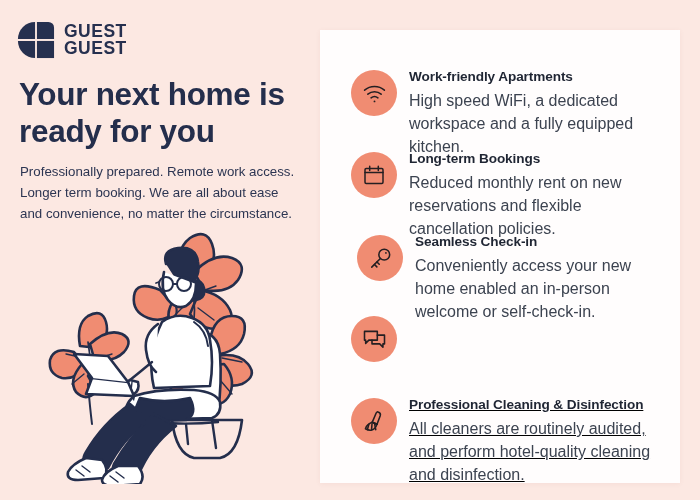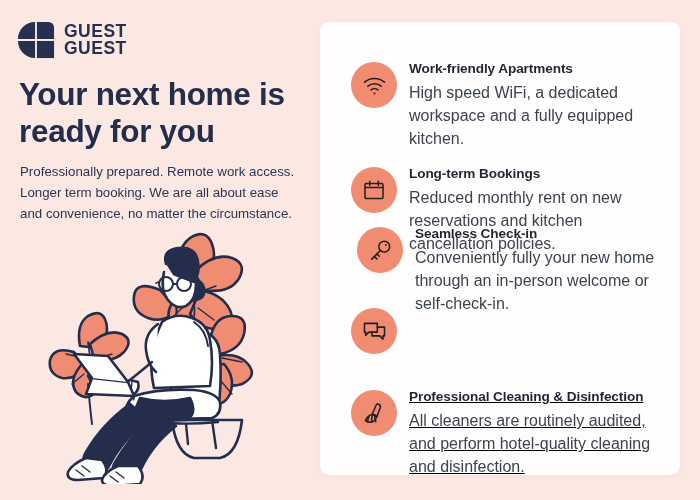--- a/index.html
+++ b/index.html
@@ -61,37 +61,37 @@
 
   #illustration {
     position:absolute;
     left:34px; top:228px;
     width:272px; height:256px;
   }
 
   
   #features-card {
     position:absolute;
-    left:320px; top:22px;
+    left:320px; top:30px;
     width:360px; height:453px;
     background:#FFFDFD;
-    border-radius:9px;
+    border-radius:0;
     box-shadow:0 1px 5px rgba(150,90,80,0.07);
   }
 
   .feature-row {
     position:absolute;
     left:31px;
     width:310px;
     display:flex;
     align-items:flex-start;
     gap:12px;
   }
   .feature-row[data-row="0"] { top:38px; }
-  .feature-row[data-row="1"] { top:120px;margin-top:23px; }
+  .feature-row[data-row="1"] { top:120px; }
   .feature-row[data-row="2"] { top:203px;justify-content:flex-end; }
   .feature-row[data-row="3"] { top:284px; }
   .feature-row[data-row="4"] { top:366px;text-decoration:underline; }
 
   .feature-icon-circle {
     flex:0 0 auto;
     width:46px; height:46px;
     border-radius:50%;
     background:#F08C72;
     display:flex;
@@ -253,37 +253,37 @@
   <div class="feature-row" data-row="1">
     <div class="feature-icon-circle">
       <svg width="24" height="24" viewBox="0 0 24 24" fill="none" stroke="#241F22" stroke-width="1.5" stroke-linecap="round" stroke-linejoin="round">
         <rect x="3" y="5.5" width="18" height="15" rx="1.2"></rect>
         <path d="M3 9.6h18"></path>
         <path d="M7.7 3.2v4.4M16.3 3.2v4.4"></path>
       </svg>
     </div>
     <div class="feature-text">
       <div class="feature-title">Long-term Bookings</div>
-      <div class="feature-desc">Reduced monthly rent on new reservations and kitchen cancellation policies.</div>
+      <div class="feature-desc">Reduced monthly rent on new reservations and flexible cancellation policies.</div>
     </div>
   </div>
 
   <div class="feature-row" data-row="2">
     <div class="feature-icon-circle">
       <svg width="25" height="25" viewBox="0 0 24 24" fill="none" stroke="#241F22" stroke-width="1.5" stroke-linecap="round" stroke-linejoin="round">
         <circle cx="15.6" cy="8.3" r="5.2"></circle>
         <circle cx="17.2" cy="6.7" r="0.85" fill="#241F22" stroke="none"></circle>
         <path d="M11.9 12L3.6 20.3"></path>
         <path d="M6.2 17.7l2.3 2.3"></path>
         <path d="M8.6 15.3l2.2 2.2"></path>
       </svg>
     </div>
     <div class="feature-text">
       <div class="feature-title">Seamless Check-in</div>
-      <div class="feature-desc">Conveniently fully your new home through an in-person welcome or self-check-in.</div>
+      <div class="feature-desc">Conveniently access your new home enabled an in-person welcome or self-check-in.</div>
     </div>
   </div>
 
   <div class="feature-row" data-row="3">
     <div class="feature-icon-circle">
       <svg width="25" height="25" viewBox="0 0 24 24" fill="none" stroke="#241F22" stroke-width="1.5" stroke-linecap="round" stroke-linejoin="round">
         <path d="M2.4 4.2h12.3v8.4H6.6L3.5 15.7v-3.1H2.4z"></path>
         <path d="M9.6 12.6v3.6h7.4l3.1 3.1v-3.1h1.5V7.8h-6.9"></path>
       </svg>
     </div>

